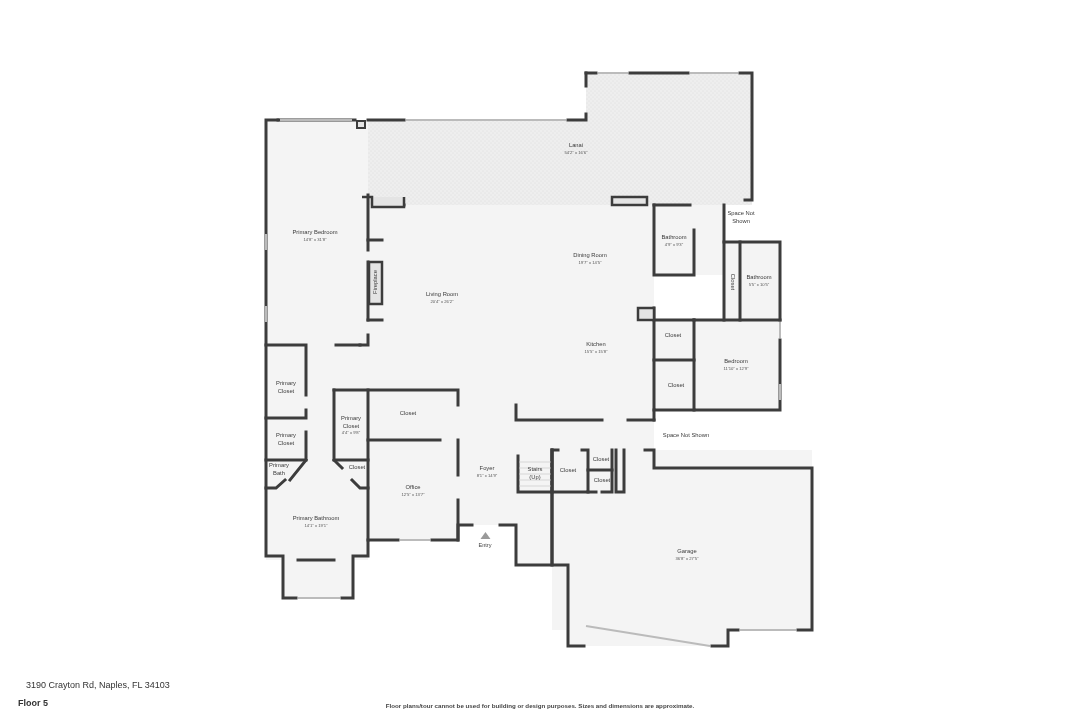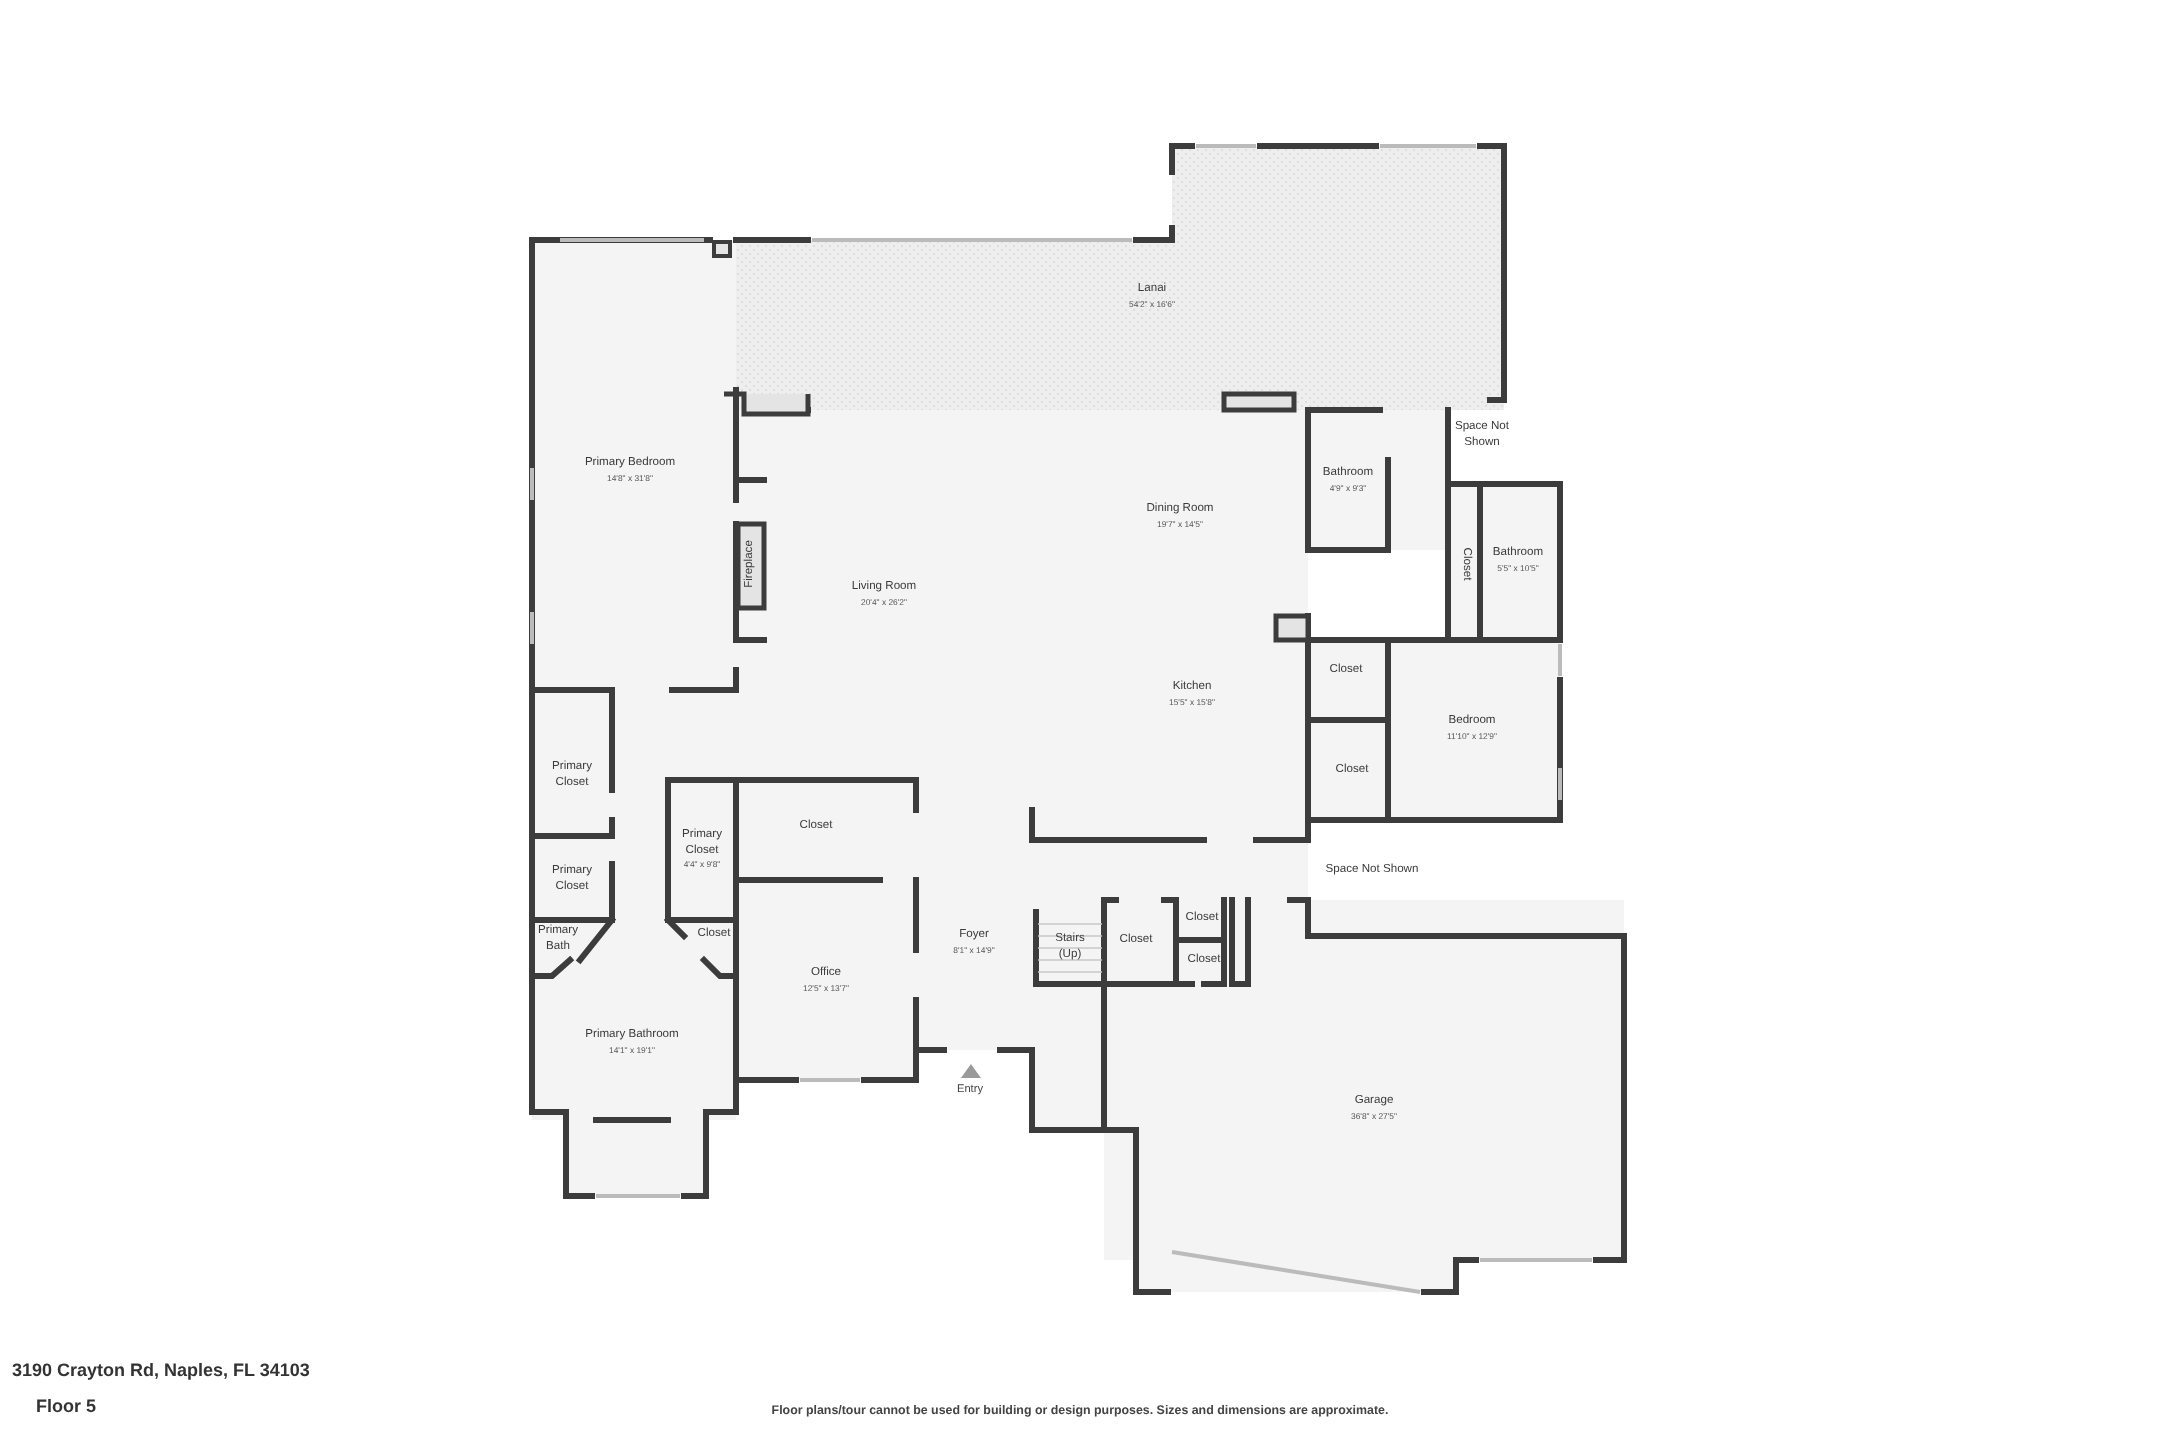--- a/index.html
+++ b/index.html
@@ -5,21 +5,21 @@
   html, body { margin:0; padding:0; background:#ffffff; }
   body { width:1080px; height:720px; position:relative; overflow:hidden;
          font-family:"Liberation Sans", sans-serif; }
   #plan { position:absolute; left:0; top:0; width:1080px; height:720px; }
   .room-label { position:absolute; transform:translate(-50%,-50%); text-align:center;
                 color:#444; font-size:5.4px; line-height:1.3; white-space:nowrap; }
   .room-label .nm { font-size:5.8px; color:#3a3a3a; }
   .room-label .dm { font-size:4.2px; color:#555; }
   .vertical { transform:translate(-50%,-50%) rotate(90deg); }
   .vertical-ccw { transform:translate(-50%,-50%) rotate(-90deg); }
-  .footer-address { position:absolute; left:6px; top:680px; font-size:9px; font-weight:bold; color:#333; }
+  .footer-address { position:absolute; left:26px; top:680px; font-size:9px; font-weight:normal; color:#333; }
   .footer-floor { position:absolute; left:18px; top:698px; font-size:9px; font-weight:bold; color:#333; }
   .footer-disclaimer { position:absolute; left:540px; top:702px; transform:translateX(-50%);
                        font-size:6.2px; font-weight:bold; color:#444; white-space:nowrap; }
   .entry-wrap { position:absolute; left:485px; top:532px; transform:translateX(-50%);
                 text-align:center; font-size:5.6px; color:#444; }
   .entry-arrow { width:0; height:0; border-left:5px solid transparent; border-right:5px solid transparent;
                  border-bottom:7px solid #9a9a9a; margin:0 auto 3px auto; }
 </style>
 </head>
 <body>

